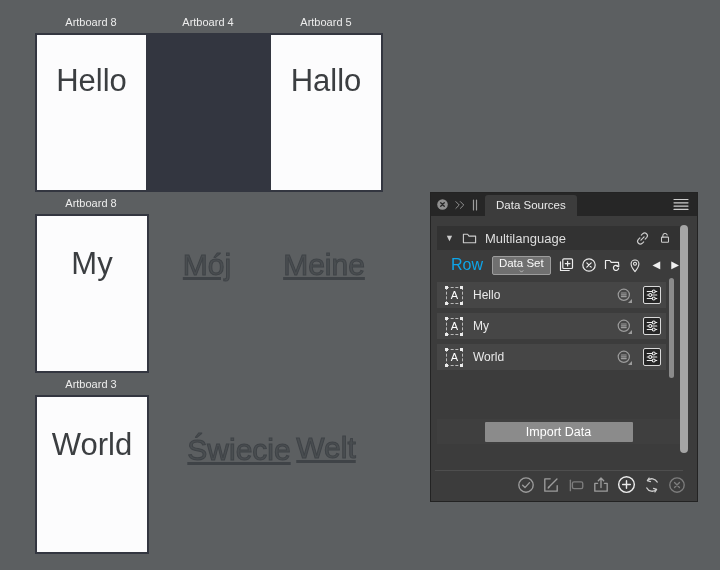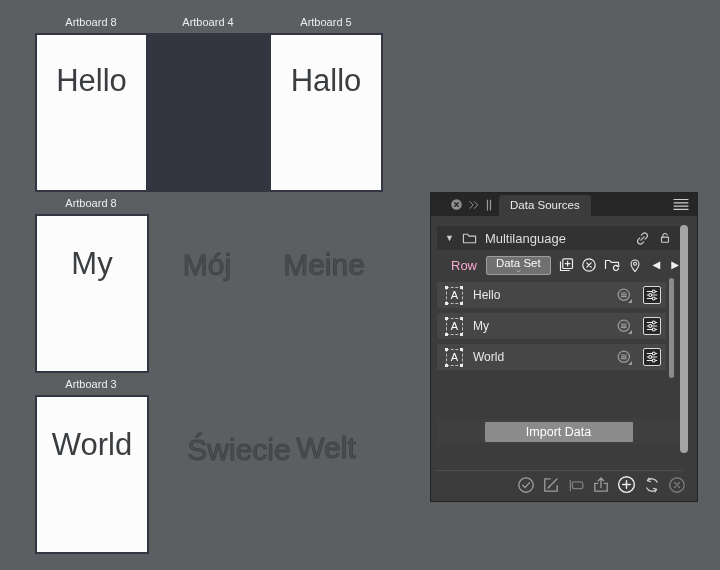--- a/index.html
+++ b/index.html
@@ -49,36 +49,37 @@
     padding-top: 31px;
   }
   .ghost {
     position: absolute;
     font-size: 30px;
     line-height: 34px;
     text-align: center;
     color: #4a4e51;
     -webkit-text-stroke: 1px #3f4347;
     white-space: nowrap;
+    text-decoration: underline;
   }
 
   
   .panel {
     position: absolute;
     left: 430px; top: 192px;
     width: 268px; height: 310px;
     background: #3c3c3c;
     border: 1px solid #232323;
   }
   .panel-header {
     position: absolute; left: 0; top: 0; right: 0;
     height: 23px;
     background: #262626;
     display: flex; align-items: center;
-    padding-left: 19px;
+    padding-left: 5px;
   }
   .panel-tab {
     height: 21px; align-self: flex-end;
     background: #3c3c3c;
     border-radius: 3px 3px 0 0;
     padding: 0 11px;
     margin-left: 6px;
     font-size: 11.5px; line-height: 21px;
     color: #eaeaea;
     white-space: nowrap;
@@ -95,21 +96,21 @@
   }
   .group-row .group-name { font-size: 13px; color: #dedede; }
   .glyph-tri { font-size: 9px; color: #cccccc; line-height: 1; }
 
   .controls-row {
     position: absolute; left: 6px; top: 61px;
     width: 243px; height: 22px;
     display: flex; align-items: center;
     padding-left: 14px; gap: 7px;
   }
-  .row-label { font-size: 13px; color: #f9a8d4; margin-right: 2px; }
+  .row-label { font-size: 16px; color: #0ea5e9; margin-right: 2px; }
   .dropdown {
     width: 71px; height: 19px;
     background: #707070;
     border: 1px solid #9d9d9d;
     border-radius: 2px;
     display: flex; align-items: center; justify-content: space-between;
     padding: 0 5px;
     color: #fafafa; font-size: 11.5px;
     cursor: default;
     flex-direction: column;

